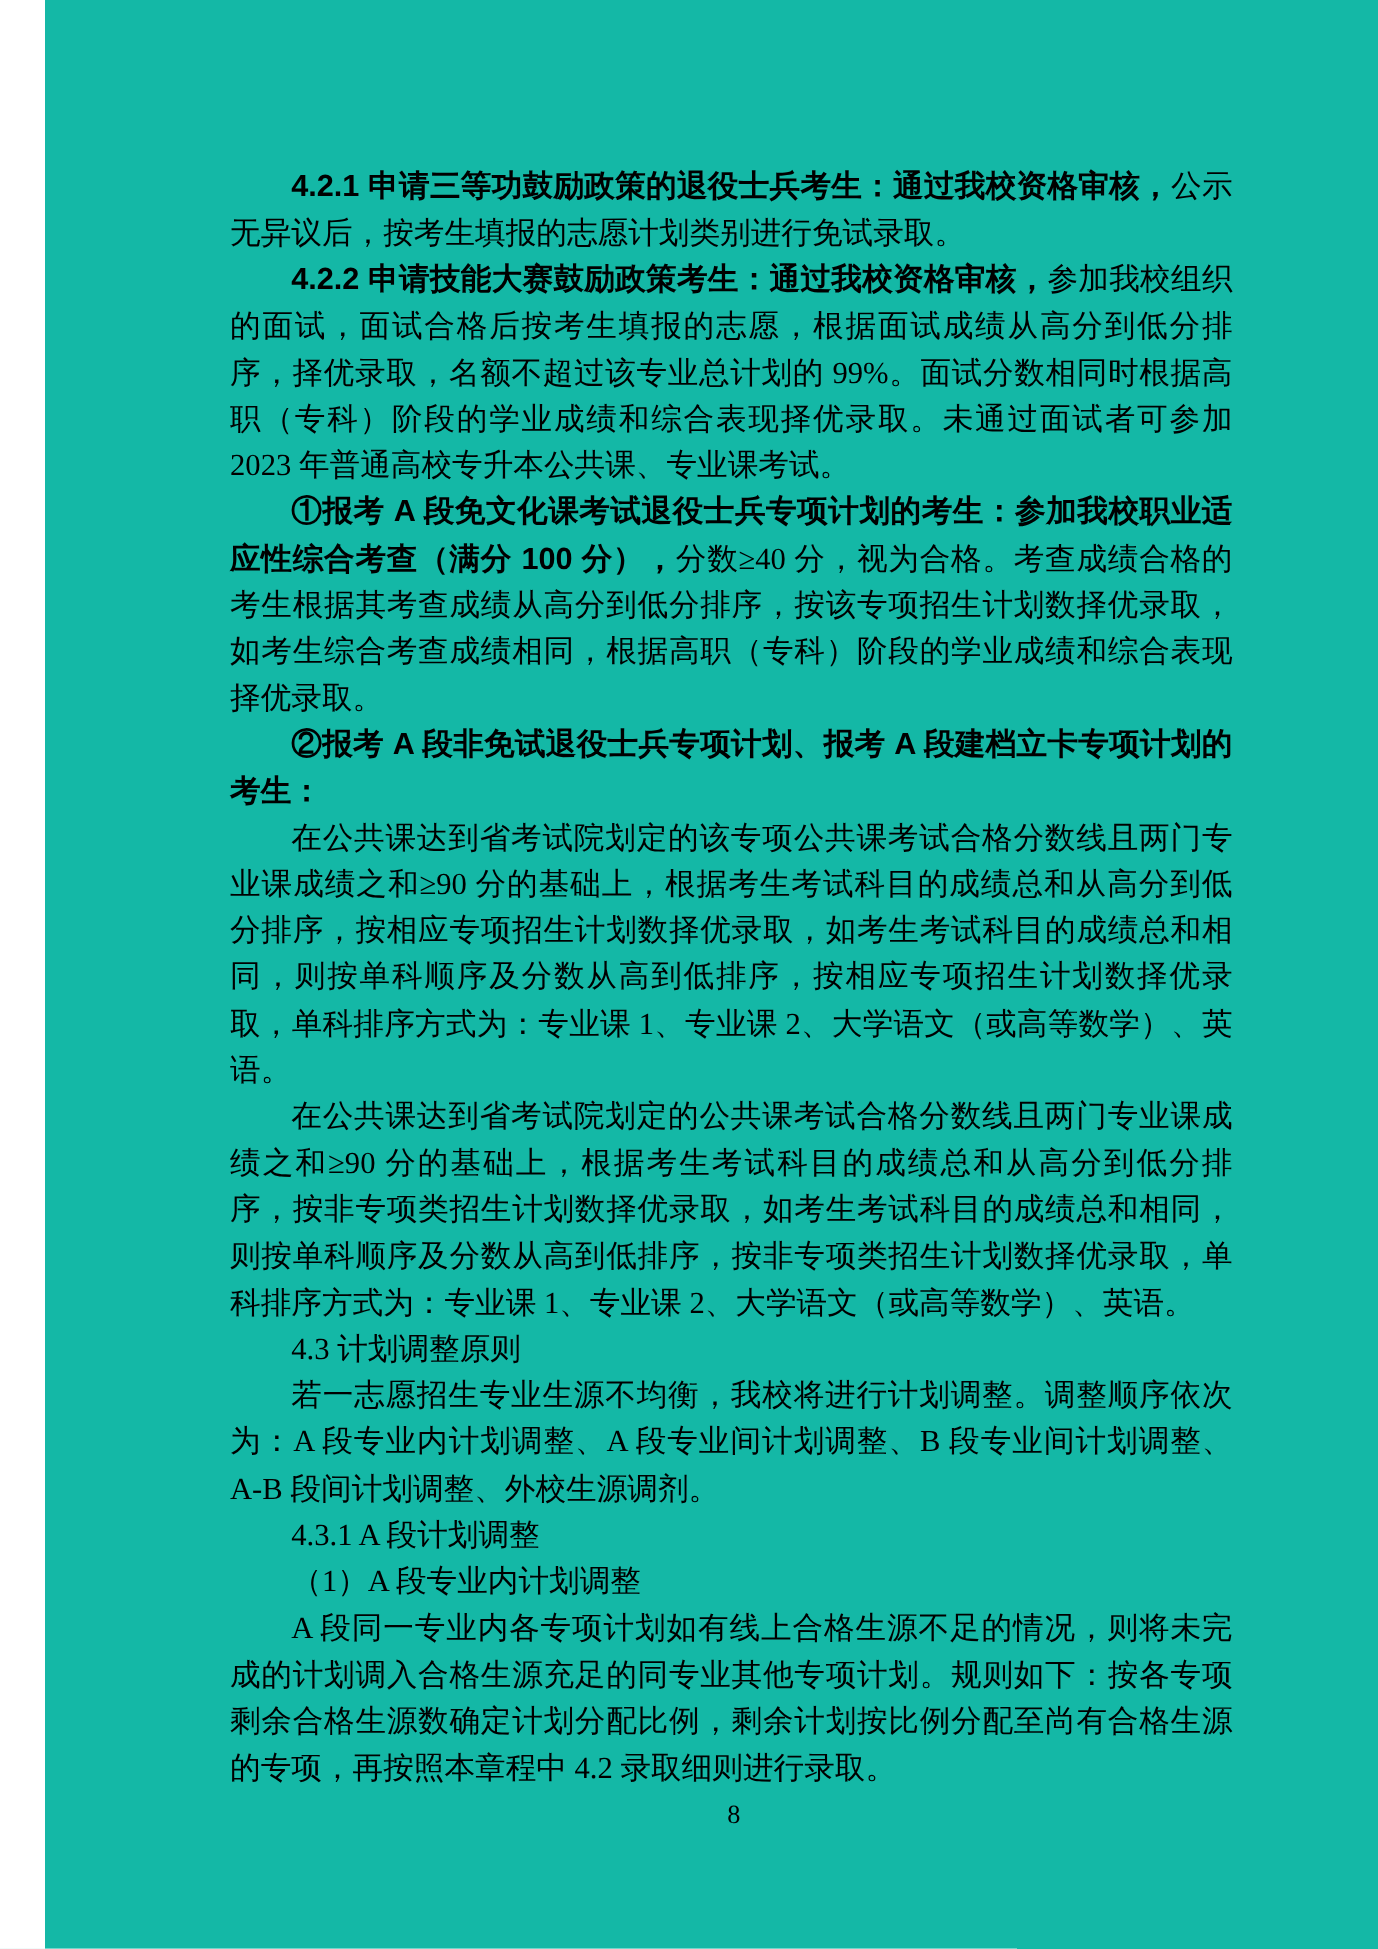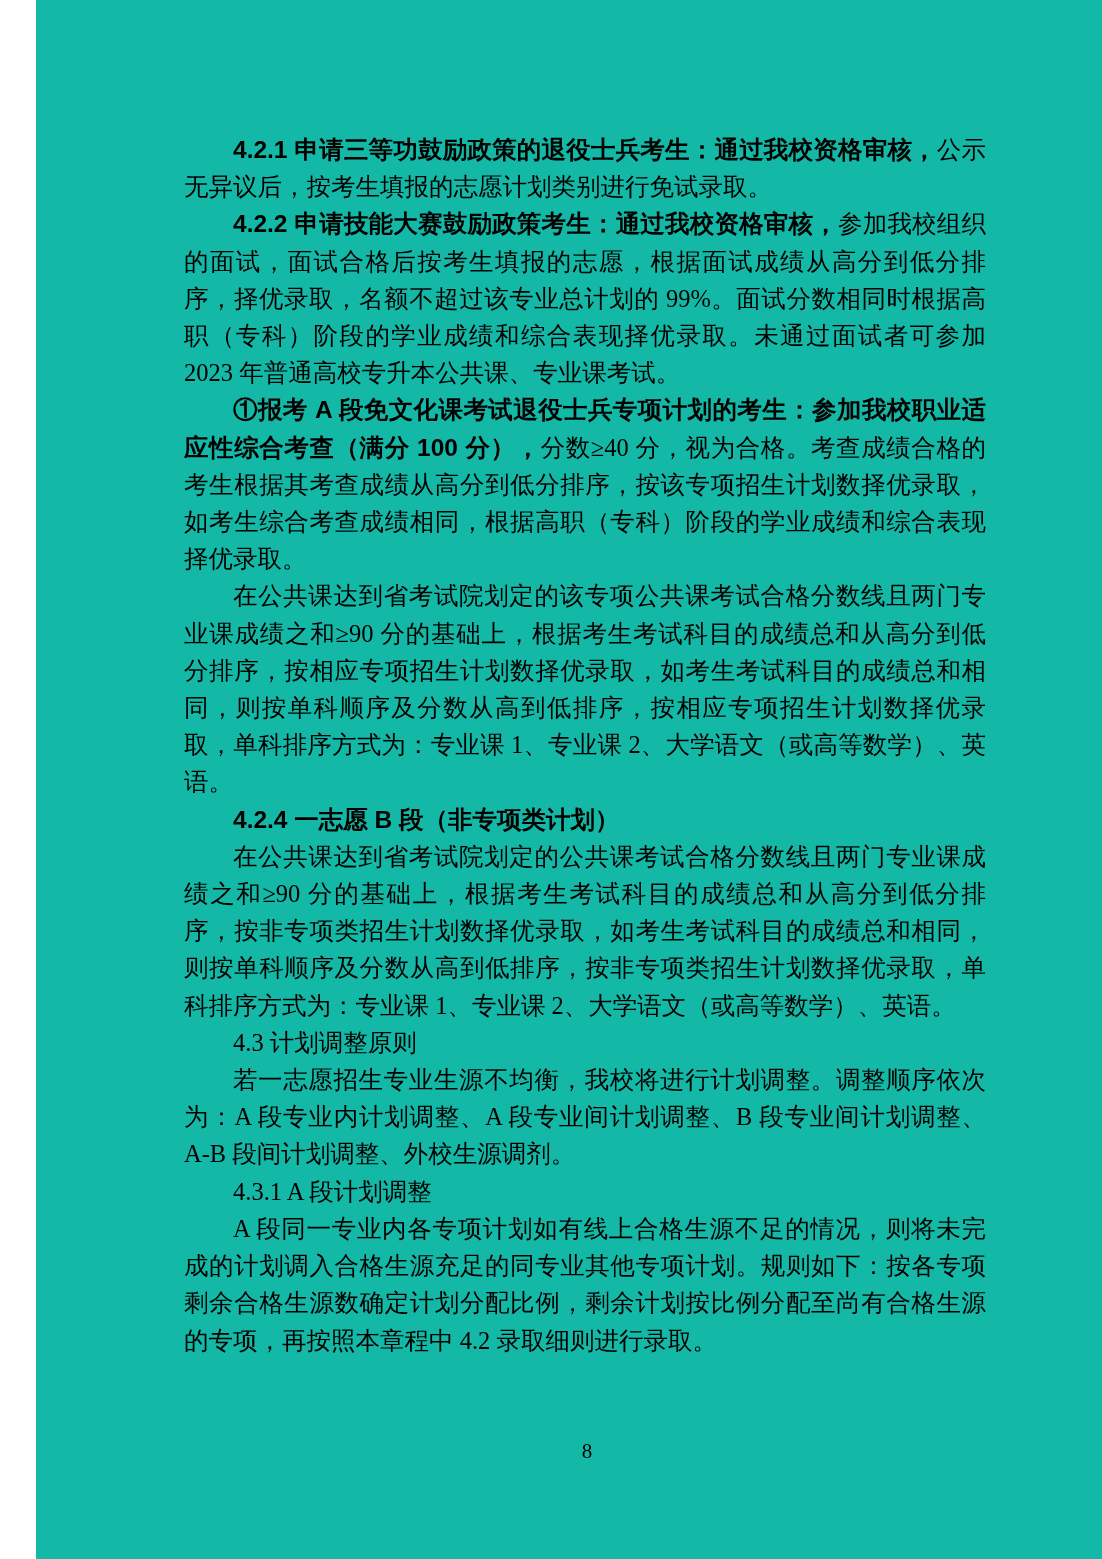--- a/index.html
+++ b/index.html
@@ -52,22 +52,23 @@
   }
 </style>
 </head>
 <body>
 
 <div class="page">
   <div class="doc-body">
       <p class="para"><span class="run bold">4.2.1 申请三等功鼓励政策的退役士兵考生：通过我校资格审核，</span><span class="run">公示无异议后，按考生填报的志愿计划类别进行免试录取。</span></p>
       <p class="para"><span class="run bold">4.2.2 申请技能大赛鼓励政策考生：通过我校资格审核，</span><span class="run">参加我校组织的面试，面试合格后按考生填报的志愿，根据面试成绩从高分到低分排序，择优录取，名额不超过该专业总计划的 99%。面试分数相同时根据高职（专科）阶段的学业成绩和综合表现择优录取。未通过面试者可参加 2023 年普通高校专升本公共课、专业课考试。</span></p>
       <p class="para"><span class="run bold">①报考 A 段免文化课考试退役士兵专项计划的考生：参加我校职业适应性综合考查（满分 100 分），</span><span class="run">分数≥40 分，视为合格。考查成绩合格的考生根据其考查成绩从高分到低分排序，按该专项招生计划数择优录取，如考生综合考查成绩相同，根据高职（专科）阶段的学业成绩和综合表现择优录取。</span></p>
+      <p class="para"><span class="run bold">②报考 A 段非免试退役士兵专项计划、报考 A 段建档立卡专项计划的考生：</span></p>
       <p class="para"><span class="run">在公共课达到省考试院划定的该专项公共课考试合格分数线且两门专业课成绩之和≥90 分的基础上，根据考生考试科目的成绩总和从高分到低分排序，按相应专项招生计划数择优录取，如考生考试科目的成绩总和相同，则按单科顺序及分数从高到低排序，按相应专项招生计划数择优录取，单科排序方式为：专业课 1、专业课 2、大学语文（或高等数学）、英语。</span></p>
-      <p class="para"><span class="run bold">4.2.4 一志愿 B 段（非专项类计划）</span></p>
       <p class="para"><span class="run">在公共课达到省考试院划定的公共课考试合格分数线且两门专业课成绩之和≥90 分的基础上，根据考生考试科目的成绩总和从高分到低分排序，按非专项类招生计划数择优录取，如考生考试科目的成绩总和相同，则按单科顺序及分数从高到低排序，按非专项类招生计划数择优录取，单科排序方式为：专业课 1、专业课 2、大学语文（或高等数学）、英语。</span></p>
       <p class="para"><span class="run">4.3 计划调整原则</span></p>
       <p class="para"><span class="run">若一志愿招生专业生源不均衡，我校将进行计划调整。调整顺序依次为：A 段专业内计划调整、A 段专业间计划调整、B 段专业间计划调整、A-B 段间计划调整、外校生源调剂。</span></p>
       <p class="para"><span class="run">4.3.1 A 段计划调整</span></p>
+      <p class="para"><span class="run">（1）A 段专业内计划调整</span></p>
       <p class="para"><span class="run">A 段同一专业内各专项计划如有线上合格生源不足的情况，则将未完成的计划调入合格生源充足的同专业其他专项计划。规则如下：按各专项剩余合格生源数确定计划分配比例，剩余计划按比例分配至尚有合格生源的专项，再按照本章程中 4.2 录取细则进行录取。</span></p>
     </div>
   <div class="page-number">8</div>
 </div>
 
 </body></html>

